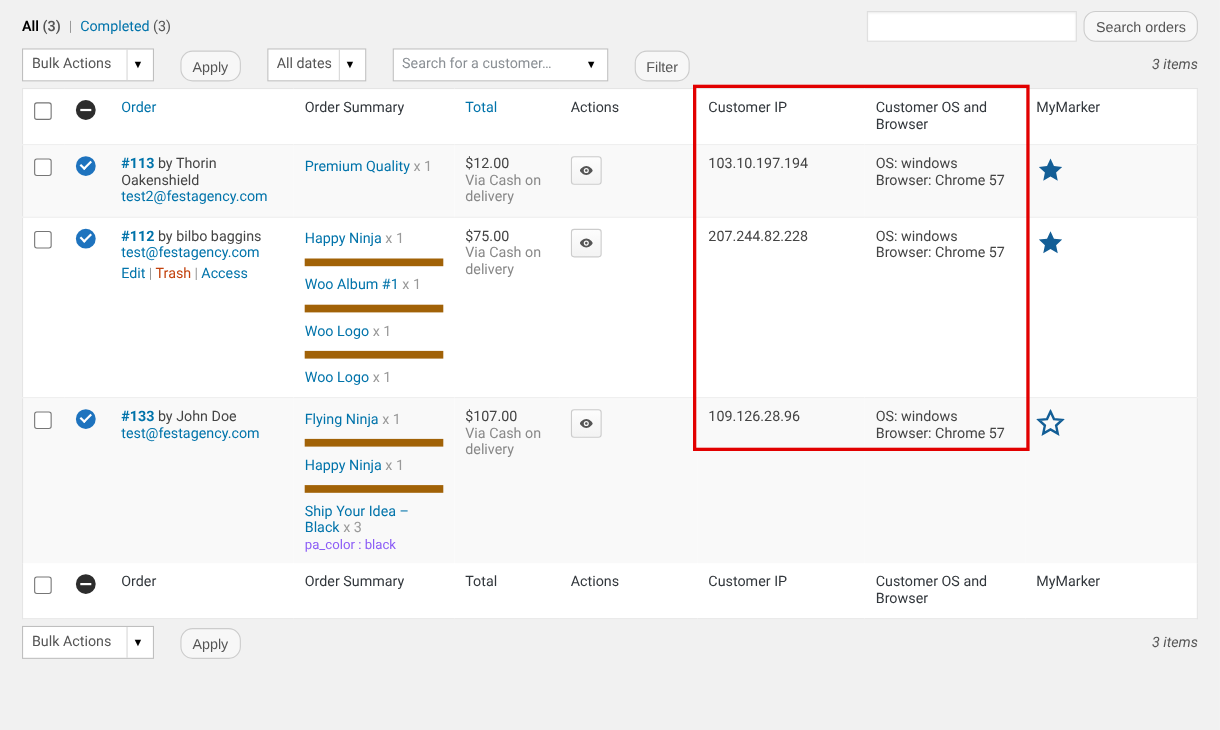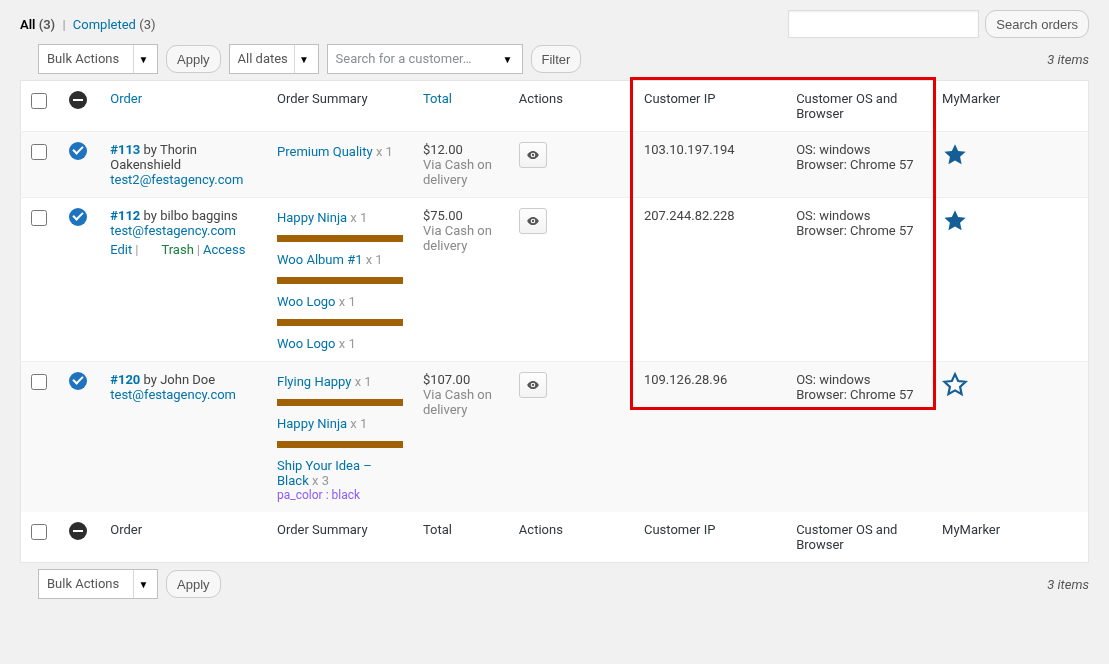--- a/index.html
+++ b/index.html
@@ -31,21 +31,21 @@
   .button {
     height: 28px; padding: 0 10px; border: 1px solid #ccc; border-radius: 11px;
     background: #f7f7f7; color: #555; cursor: pointer; font-size: 13px;
   }
 
   
   .tablenav {
     display: flex; align-items: center; justify-content: space-between;
     margin: 6px 0;
   }
-  .tablenav-left { display: flex; align-items: center; gap: 8px; margin-left: 18px; }
+  .tablenav-left { display: flex; align-items: flex-end; gap: 24px; }
   .select-wrap {
     position: relative; display: inline-block;
     height: 30px; border: 1px solid #bfbfbf; background: #fff;
     font-size: 13px;
   }
   .select-wrap.small { width: 120px; }
   .select-wrap.dates { width: 90px; }
   .select-wrap.customer { width: 196px; color: #8a8f94; }
   .select-wrap .label {
     display: inline-block; padding: 6px 22px 0 8px; color: #555; white-space: nowrap;
@@ -101,21 +101,21 @@
     width: 8px; height: 4px; border-left: 2px solid #fff; border-bottom: 2px solid #fff;
     transform: rotate(-45deg);
   }
   .status-badge.dark { background: #2d2d2d; }
   .status-badge.dark::after {
     content: ""; position: absolute; left: 4px; top: 8px; width: 10px; height: 2px; background: #fff;
   }
 
   .row-actions { color: #666; margin-top: 4px; }
   .row-actions .sep { color: #999; margin: 0 3px; }
-  .row-actions .trash { color: #15803d; margin-left: 20px; }
+  .row-actions .trash { color: #c2410c; }
 
   .summary-line { padding: 2px 0 10px; border-bottom: 7px solid #a16207; margin-bottom: 8px; }
   .summary-line:last-child { border-bottom: none; margin-bottom: 0; padding-bottom: 0; }
   .summary-line .qty { color: #999; }
   .meta { color: #8b5cf6; font-size: 12px; }
 
   .eye-btn {
     display: inline-flex; align-items: center; justify-content: center;
     width: 28px; height: 26px; border: 1px solid #ccc; border-radius: 3px;
     background: linear-gradient(#fdfdfd,#f3f3f3);
@@ -243,23 +243,23 @@
             <div>OS: windows</div>
             <div>Browser: Chrome 57</div>
           </td>
           <td class="col-marker"><span class="star-icon"><svg viewBox="0 0 24 24">
                 <path fill="#135e96" d="M12 2l2.9 6.3 6.9.7-5.1 4.7 1.4 6.8L12 17l-6.1 3.5 1.4-6.8L2.2 9l6.9-.7L12 2z"></path>
               </svg></span></td>
         </tr>
         <tr>
           <td class="col-cb"><input type="checkbox" style=""></td>
           <td class="col-status"><span class="status-badge check"></span></td>
-          <td class="col-order"><a class="link"><strong>#120</strong></a><span> by John Doe</span><br><a class="link">test@festagency.com</a></td>
+          <td class="col-order"><a class="link"><strong>#133</strong></a><span> by John Doe</span><br><a class="link">test@festagency.com</a></td>
           <td class="col-summary">
-            <div class="summary-line"><a class="link">Flying Happy</a><span class="qty"> x 1</span></div>
+            <div class="summary-line"><a class="link">Flying Ninja</a><span class="qty"> x 1</span></div>
             <div class="summary-line"><a class="link">Happy Ninja</a><span class="qty"> x 1</span></div>
             <div class="summary-line"><a class="link">Ship Your Idea – Black</a><span class="qty"> x 3</span><div class="meta">pa_color : black</div></div>
           </td>
           <td class="col-total">
             <div>$107.00</div>
             <div style="color:#888;">Via Cash on delivery</div>
           </td>
           <td class="col-actions"><span class="eye-btn">
               <svg viewBox="0 0 24 24">
                 <path fill="#555" d="M12 5c-5 0-9 4.5-10 7 1 2.5 5 7 10 7s9-4.5 10-7c-1-2.5-5-7-10-7zm0 11a4 4 0 110-8 4 4 0 010 8zm0-6a2 2 0 100 4 2 2 0 000-4z"></path>

